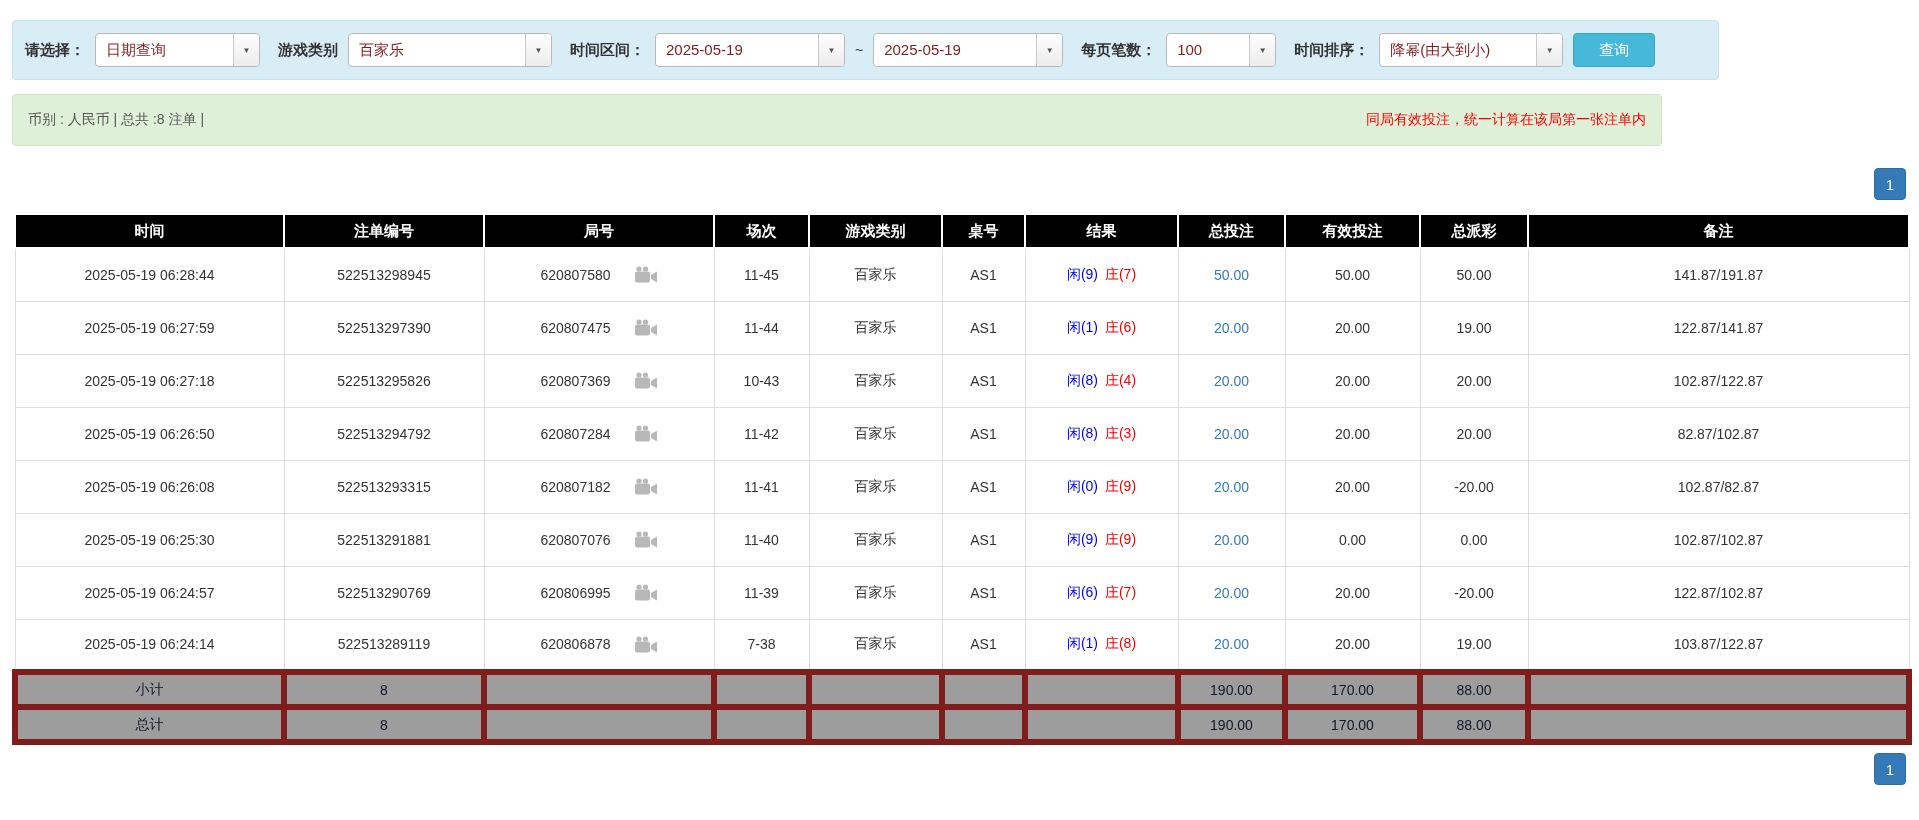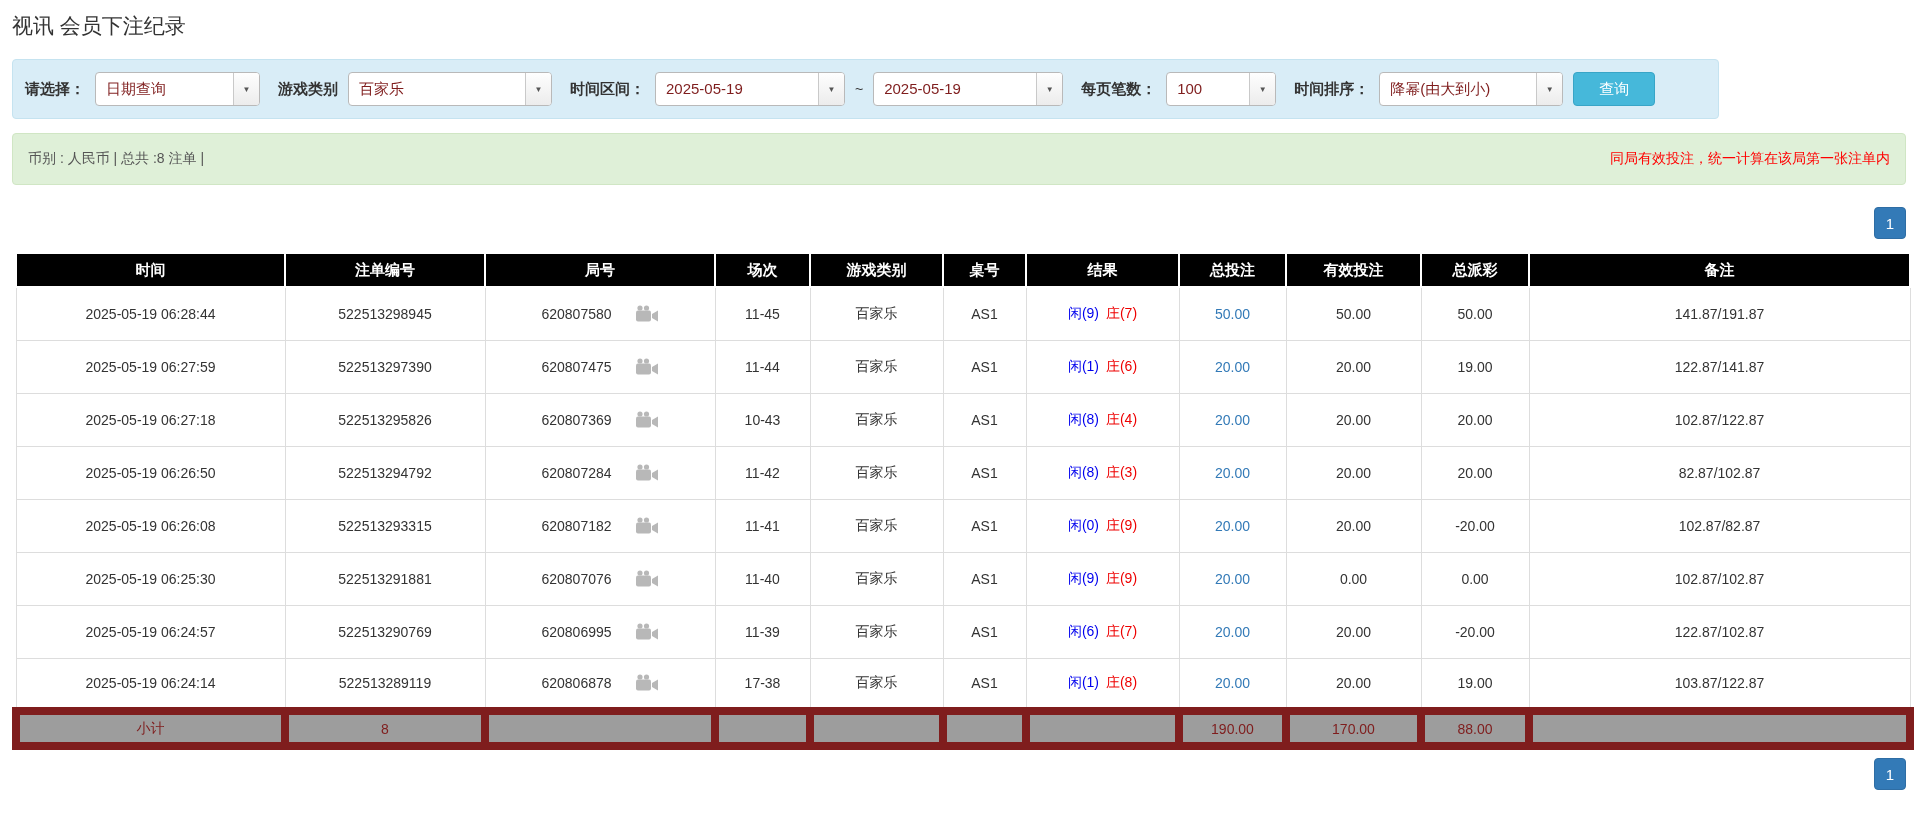--- a/index.html
+++ b/index.html
@@ -78,21 +78,21 @@
     border-radius: 4px;
     color: #fff;
     font-size: 15px;
     cursor: pointer;
     font-family: inherit;
   }
 
   
   .summary-bar {
     margin-top: 14px;
-    width: 1894px;
+    width: 1650px;
     background: #dff0d8;
     border: 1px solid #d0e6c4;
     border-radius: 4px;
     padding: 16px 15px;
     display: flex;
     justify-content: space-between;
     align-items: center;
     font-size: 14px;
   }
   .summary-left { color: #555; }
@@ -139,40 +139,39 @@
     color: #333;
     height: 53px;
     text-align: center;
     border: 1px solid #ddd;
     padding: 0 4px;
     overflow: hidden;
     white-space: nowrap;
   }
   table.results tfoot td {
     background: #9d9d9d;
-    color: #7f1d1d;
+    color: #0f172a;
     font-size: 14px;
     height: 35px;
     text-align: center;
-    border: 8px solid #7f1d1d;
+    border: 6px solid #7f1d1d;
     padding: 0 4px;
   }
   .round-wrap { display: flex; align-items: center; justify-content: center; gap: 23px; }
   .vicon { display: inline-flex; align-items: center; cursor: pointer; }
   .col-player { color: #0000ee; }
   .col-banker { color: #ee0000; margin-left: 3px; }
   .bet-link { color: #337ab7; cursor: pointer; text-decoration: none; }
   td.neg { color: #f00; }
 </style>
 </head>
 <body>
 
 <div class="container">
 
-  <h1 class="page-title">视讯 会员下注纪录</h1>
 
   <div class="filter-bar">
     <span class="flabel first">请选择：</span>
     <div class="combo w-query">
       <span class="combo-text">日期查询</span>
       <span class="combo-arrow">▼</span>
     </div>
 
     <span class="flabel">游戏类别</span>
     <div class="combo w-game">
@@ -471,21 +470,21 @@
         <span class="vicon">
           <svg width="24" height="17" viewBox="0 0 24 17" aria-hidden="true">
             <circle cx="5" cy="3" r="2.6" fill="#b8b8b8"></circle>
             <circle cx="11.5" cy="3" r="2.6" fill="#b8b8b8"></circle>
             <rect x="1" y="5.5" width="15" height="11" rx="2" fill="#b8b8b8"></rect>
             <polygon points="17,9 23,5.5 23,16.5 17,13" fill="#b8b8b8"></polygon>
           </svg>
         </span>
       </div>
     </td>
-    <td>17-38</td>
+    <td>7-38</td>
     <td>百家乐</td>
     <td>AS1</td>
     <td>
       <span class="col-player">闲(1)</span>
       <span class="col-banker">庄(8)</span>
     </td>
     <td>
       <a class="bet-link">20.00</a>
     </td>
     <td>20.00</td>
@@ -500,20 +499,33 @@
           <td></td>
           <td></td>
           <td></td>
           <td></td>
           <td></td>
           <td>190.00</td>
           <td>170.00</td>
           <td>88.00</td>
           <td></td>
         </tr>
+        <tr>
+          <td>总计</td>
+          <td>8</td>
+          <td></td>
+          <td></td>
+          <td></td>
+          <td></td>
+          <td></td>
+          <td>190.00</td>
+          <td>170.00</td>
+          <td>88.00</td>
+          <td></td>
+        </tr>
       </tfoot>
   </table>
 
   <div class="pager bottom">
     <span class="page-btn">1</span>
   </div>
 
 </div>
 
 </body></html>

